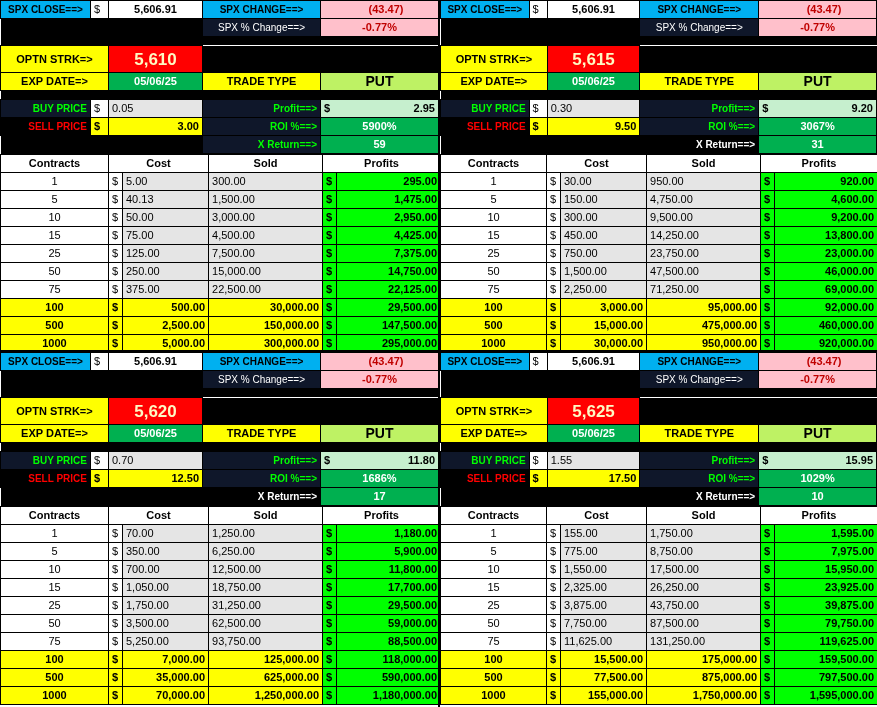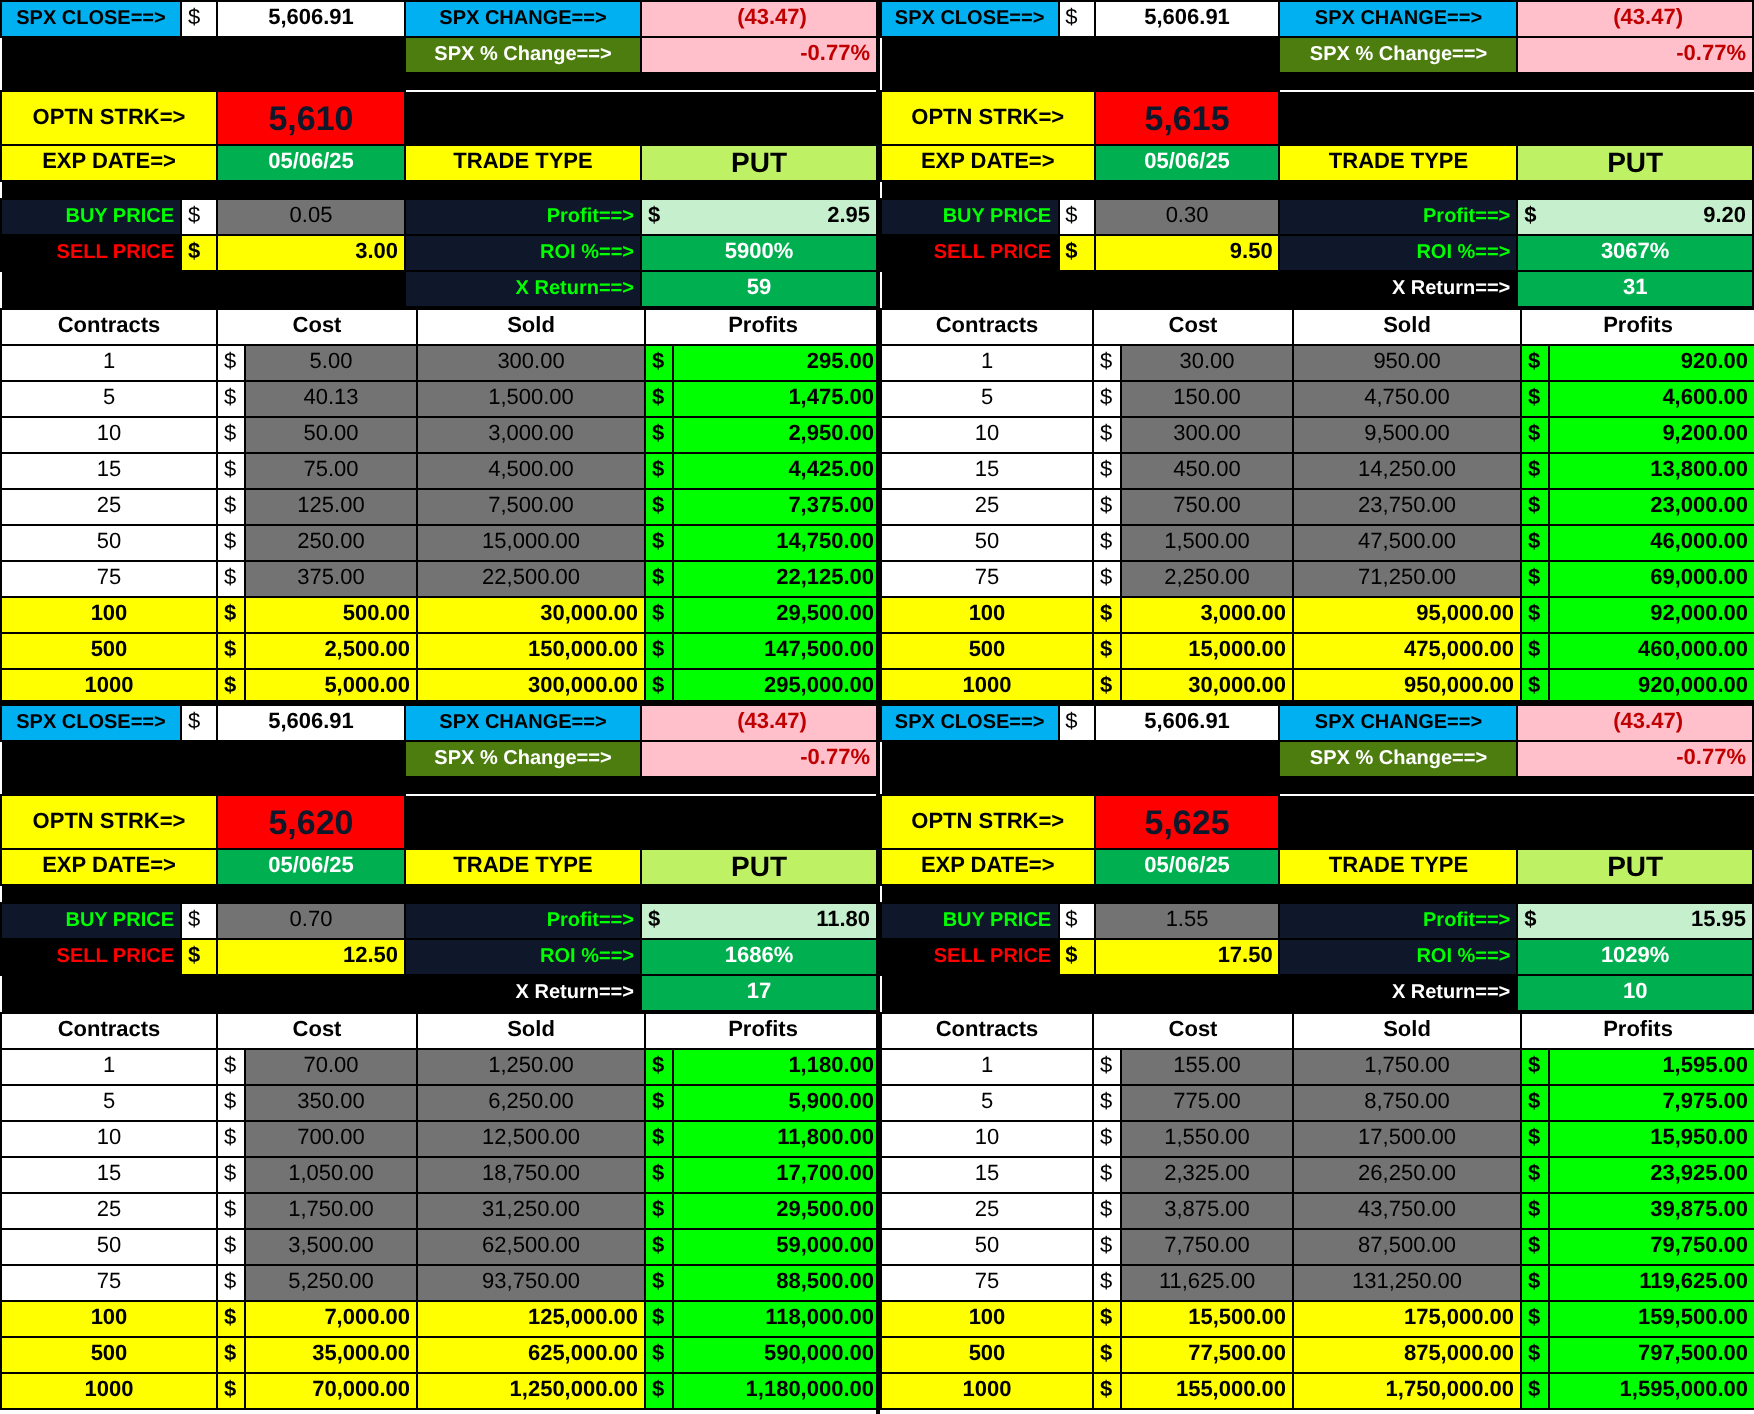--- a/index.html
+++ b/index.html
@@ -43,34 +43,34 @@
     font-size: 11px;
     padding: 0 3px;
     height: 17px;
     line-height: 15px;
     white-space: nowrap;
     overflow: hidden;
   }
   .nb { border: none; }
   .blk { background: #000000; }
   .cyan { background: #00b0f0; color: #000; font-weight: bold; text-align: center; font-size: 10px; }
-  .blue { background: #4d7c0f; color: #ffffff; font-weight: bold; text-align: center; font-size: 10px; }
+  .blue { background: #0f172a; color: #ffffff; font-weight: normal; text-align: center; font-size: 10px; }
   .pink { background: #ffc0cb; color: #c00000; font-weight: bold; text-align: center; padding-left: 16px; }
   .pinkc { background: #bef264; color: #000; font-weight: bold; text-align: center; font-size: 14px; }
-  .pinkl { background: #ffc0cb; color: #c00000; font-weight: bold; text-align: right; }
+  .pinkl { background: #ffc0cb; color: #c00000; font-weight: bold; text-align: center; }
   .yellow { background: #ffff00; color: #000; font-weight: bold; text-align: center; }
   .yellow-l { background: #ffff00; color: #000; font-weight: bold; text-align: right; }
   .yellow-lt { background: #ffff00; color: #000; font-weight: bold; text-align: left; }
-  .red { background: #ff0000; color: #0f172a; font-weight: bold; text-align: center; font-size: 17px; }
+  .red { background: #ff0000; color: #fef9c3; font-weight: bold; text-align: center; font-size: 17px; }
   .greenbg { background: #00b050; color: #ffffff; font-weight: bold; text-align: center; }
   .brightgreen { background: #00ff00; color: #000; font-weight: bold; text-align: right; }
   .brightgreen-l { background: #00ff00; color: #000; font-weight: bold; text-align: left; }
   .paleg { background: #c6efce; color: #000; font-weight: bold; text-align: right; }
   .paleg-l { background: #c6efce; color: #000; font-weight: bold; text-align: left; }
-  .white { background: #737373; color: #000; text-align: center; }
+  .white { background: #e5e5e5; color: #000; text-align: left; }
   .white-c { background: #ffffff; color: #000; text-align: center; }
   .white-l { background: #ffffff; color: #000; text-align: left; }
   .wb { background: #ffffff; color: #000; font-weight: bold; text-align: center; }
   .labgreen { background: #0f172a; color: #00ff00; font-weight: bold; text-align: right; font-size: 10px; }
   .labred { background: #000000; color: #ff0000; font-weight: bold; text-align: right; font-size: 10px; }
   .labwhite { background: #000000; color: #ffffff; font-weight: bold; text-align: right; font-size: 10px; }
   .hdr { background: #ffffff; color: #000; font-weight: bold; text-align: center; font-size: 11px; border: 1px solid #000; }
   .spacer td { border: none; background: #000; height: 8px; }
 </style>
 </head>

